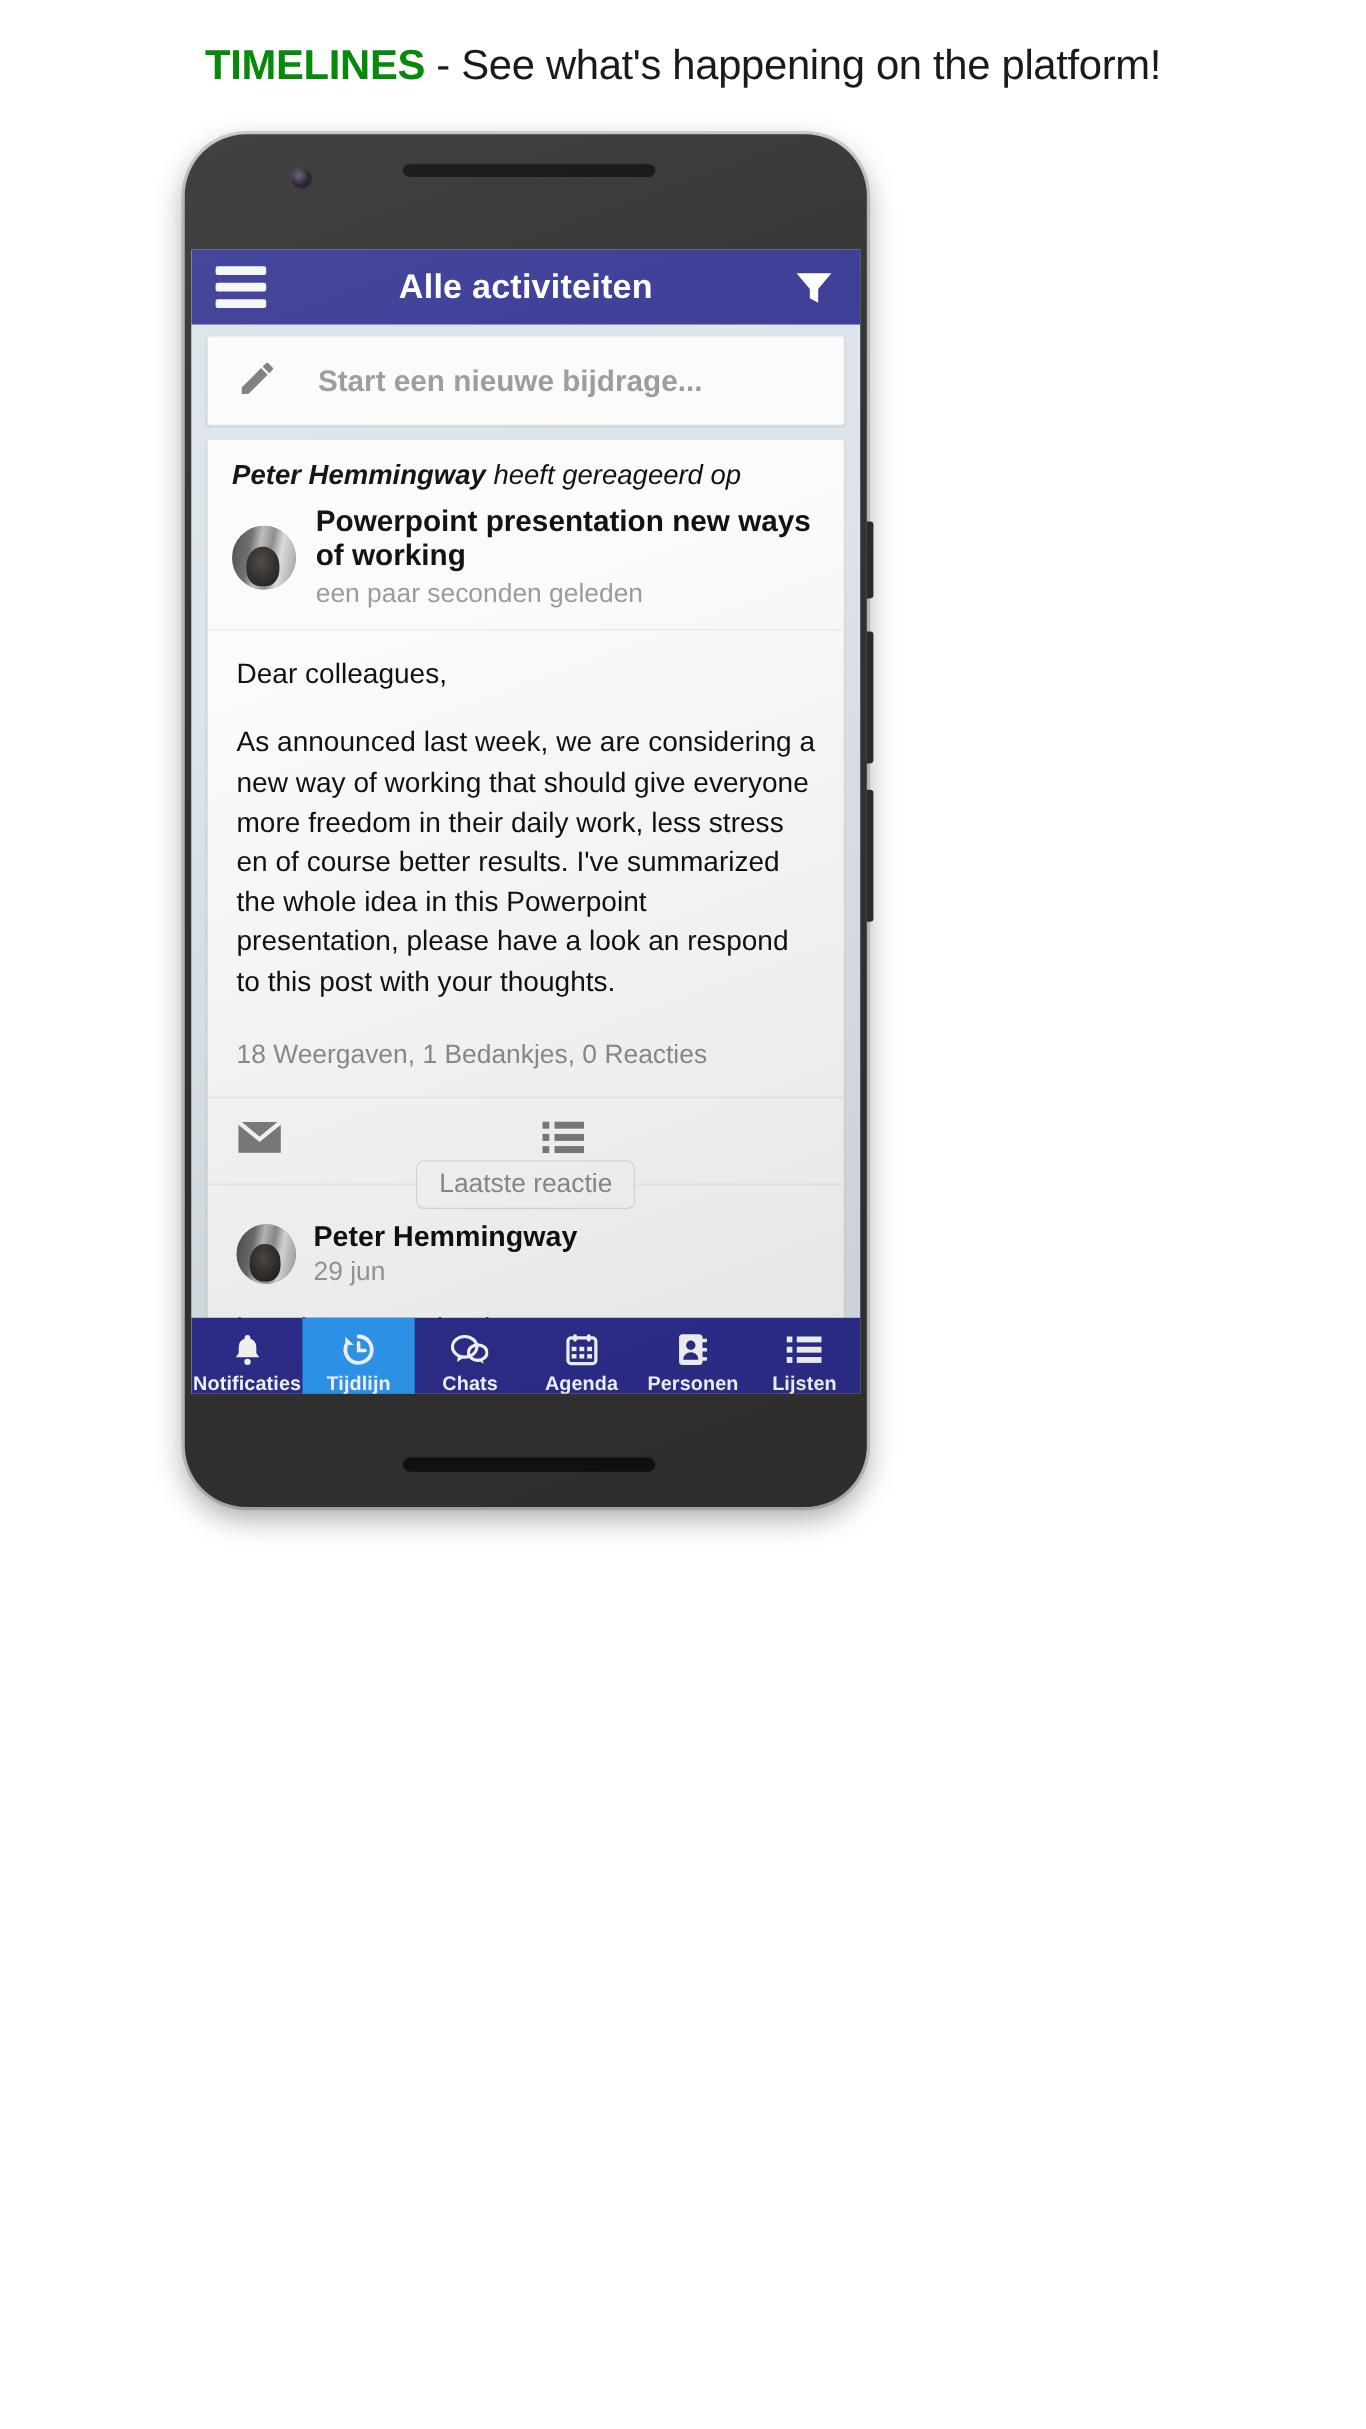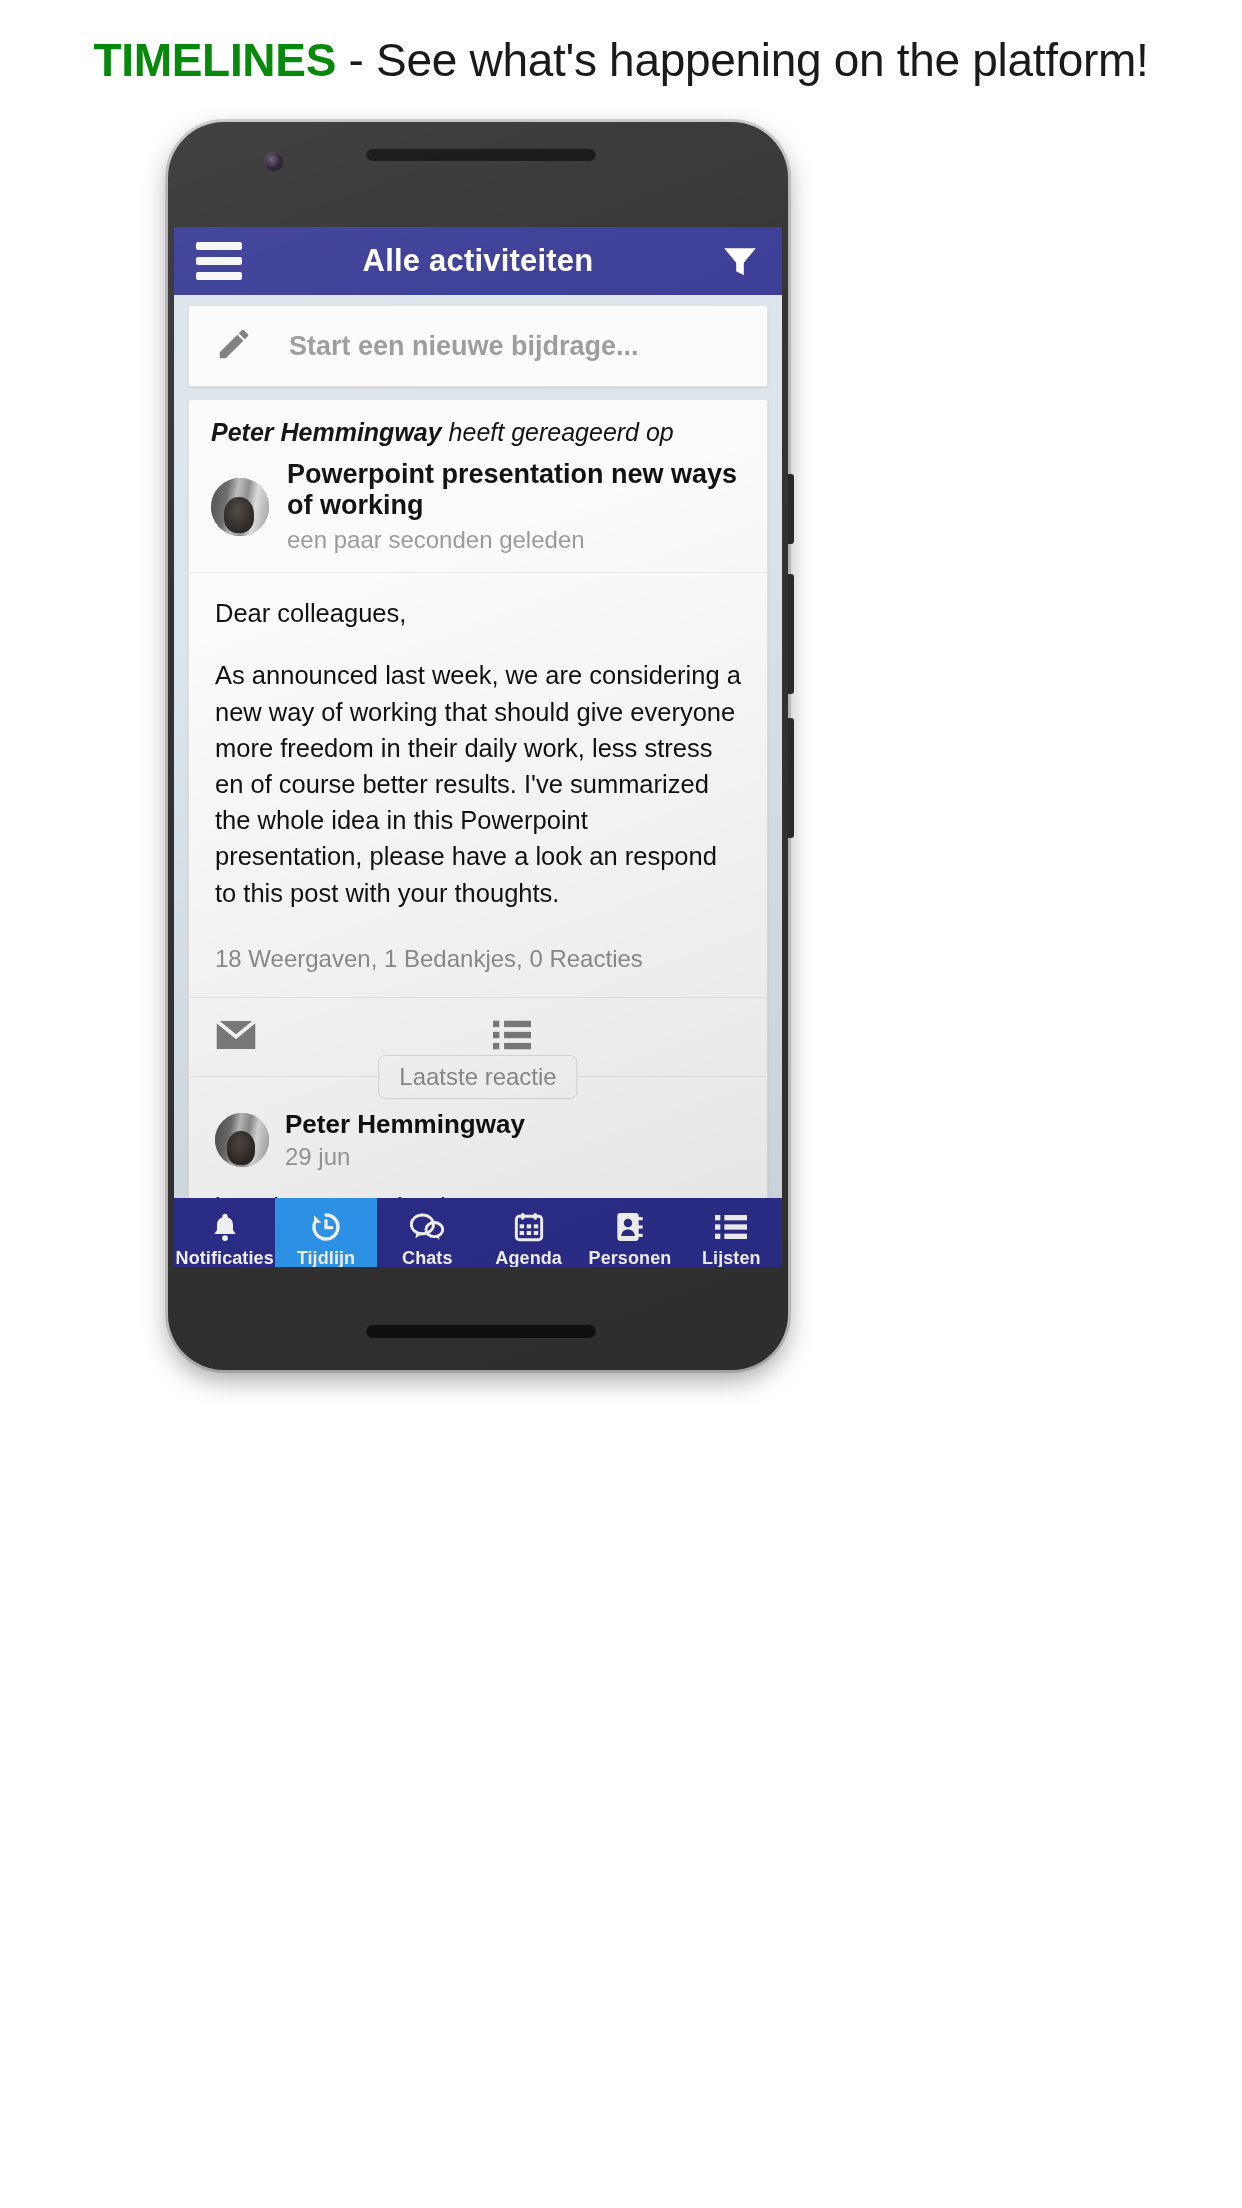--- a/index.html
+++ b/index.html
@@ -20,21 +20,21 @@
     position: absolute;
     top: 0;
     left: 0;
     width: 1242px;
     height: 120px;
     display: flex;
     align-items: center;
     justify-content: center;
   }
   .banner-text {
-    font-size: 46px;
+    font-size: 38px;
     font-weight: 400;
     color: #1a1a1a;
     letter-spacing: -0.3px;
     white-space: nowrap;
   }
   .banner-text .kw {
     color: #078a0b;
     font-weight: 700;
   }
 

